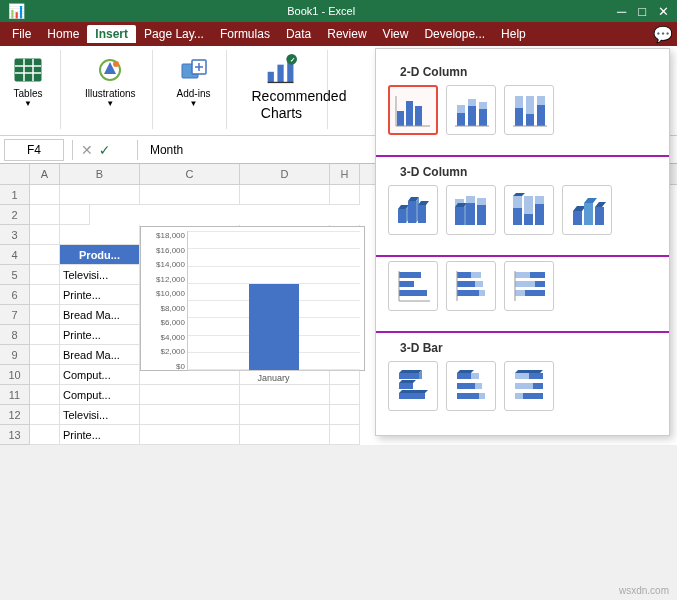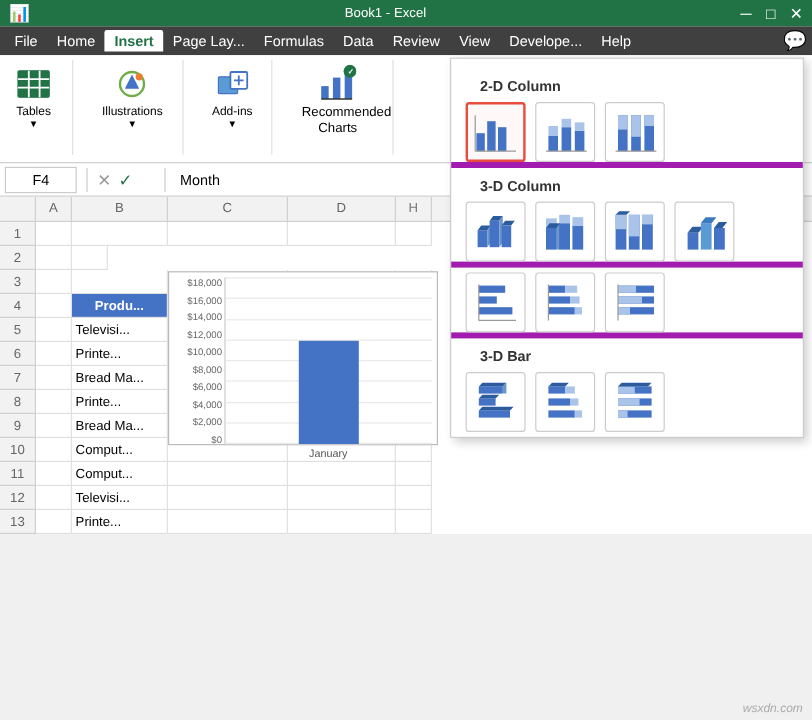--- a/index.html
+++ b/index.html
@@ -3,21 +3,21 @@
   <meta charset="utf-8">
   <style>
     * { box-sizing: border-box; margin: 0; padding: 0; }
     body { font-family: 'Segoe UI', Arial, sans-serif; font-size: 12px; background: #f0f0f0; width: 677px; height: 600px; overflow: hidden; }
 
     
     .title-bar { background: #217346; color: white; height: 22px; display: flex; align-items: center; padding: 0 8px; font-size: 11px; }
     .title-bar-text { flex: 1; text-align: center; font-size: 11px; }
 
     
-    .menu-bar { background: #404040; color: white; height: 24px; display: flex; align-items: center; padding: 0 4px; font-size: 12px; }
+    .menu-bar { background: #7f1d1d; color: white; height: 24px; display: flex; align-items: center; padding: 0 4px; font-size: 12px; }
     .menu-item { padding: 2px 8px; cursor: pointer; border-radius: 2px; }
     .menu-item.active { background: white; color: #217346; font-weight: bold; border-radius: 2px 2px 0 0; }
 
     
     .ribbon { background: white; border-bottom: 1px solid #d0d0d0; padding: 4px 8px 6px; display: flex; align-items: flex-end; gap: 16px; height: 90px; }
     .ribbon-group { display: flex; flex-direction: column; align-items: center; border-right: 1px solid #e0e0e0; padding-right: 12px; margin-right: 4px; height: 100%; justify-content: space-between; }
     .ribbon-group:last-child { border-right: none; }
     .ribbon-items { display: flex; align-items: flex-end; gap: 8px; }
     .ribbon-btn { display: flex; flex-direction: column; align-items: center; cursor: pointer; padding: 4px; border-radius: 3px; min-width: 40px; }
     .ribbon-btn svg { width: 32px; height: 32px; }
@@ -38,30 +38,30 @@
     .cell.col-a { width: 30px; min-width: 30px; }
     .cell.col-b { width: 80px; min-width: 80px; }
     .cell.col-c { width: 100px; min-width: 100px; }
     .cell.title-row { background: #fff2cc; font-weight: bold; color: #7f6000; justify-content: center; }
     .cell.product-header { background: #4472c4; color: white; font-weight: bold; justify-content: center; }
 
     
     .dropdown-panel { position: absolute; top: 48px; left: 375px; width: 295px; background: white; border: 1px solid #ccc; box-shadow: 3px 3px 8px rgba(0,0,0,0.2); z-index: 100; padding: 8px 0 4px; }
 
     .dropdown-section-title { font-size: 12px; font-weight: bold; color: #333; padding: 4px 12px 6px; }
-    .dropdown-section { padding: 4px 12px 0; border-bottom: 5px solid #a21caf; }
+    .dropdown-section { padding: 4px 12px 20px; border-bottom: 2px solid #a21caf; }
     .dropdown-section:last-child { border-bottom: none; }
     .chart-options { display: flex; gap: 8px; align-items: center; flex-wrap: wrap; }
     .chart-option { width: 50px; height: 50px; border: 1px solid #ccc; border-radius: 3px; display: flex; align-items: center; justify-content: center; cursor: pointer; background: white; }
     .chart-option.selected { border: 2px solid #e74c3c; background: #fff8f8; }
 
     .more-charts-link { display: flex; align-items: center; gap: 6px; padding: 6px 12px; font-size: 11px; color: #4472c4; cursor: pointer; border-top: 1px solid #e0e0e0; margin-top: 4px; }
 
     
-    .watermark { position: fixed; bottom: 4px; right: 8px; font-size: 10px; color: #aaa; font-style: italic; }
+    .watermark { position: fixed; bottom: 4px; right: 8px; font-size: 10px; color: #aaa; }
   </style>
 </head>
 <body>
 
 <div class="title-bar">
   <span style="font-size:14px;">📊</span>
   <span class="title-bar-text">Book1 - Excel</span>
   <div style="display:flex;gap:12px;font-size:13px;">
     <span>─</span>
     <span>□</span>
@@ -134,21 +134,21 @@
     <div class="ribbon-items">
       <div class="ribbon-btn">
         <svg viewBox="0 0 36 36" fill="none">
           <rect x="3" y="20" width="7" height="12" fill="#4472c4"></rect>
           <rect x="14" y="12" width="7" height="20" fill="#4472c4"></rect>
           <rect x="25" y="6" width="7" height="26" fill="#4472c4"></rect>
           <line x1="3" y1="32" x2="32" y2="32" stroke="#333" stroke-width="1.5"></line>
           <circle cx="30" cy="6" r="6" fill="#217346"></circle>
           <text x="28" y="9" font-size="7" fill="white" font-weight="bold">✓</text>
         </svg>
-        <span class="ribbon-btn-label" style="font-size:11px; max-width:60px; text-align:center; line-height:1.2;">Recommended Charts</span>
+        <span class="ribbon-btn-label" style="font-size:14px; max-width:60px; text-align:center; line-height:1.2;">Recommended Charts</span>
       </div>
     </div>
   </div>
 
   <div style="margin-left:auto; display:flex; flex-direction:column; gap:3px; align-items:flex-end;">
     <div style="display:flex; gap:3px;">
       <div class="chart-btn">
         <svg width="24" height="20" viewBox="0 0 24 20">
           <rect x="1" y="10" width="5" height="9" fill="#4472c4"></rect>
           <rect x="8" y="5" width="5" height="14" fill="#4472c4"></rect>

